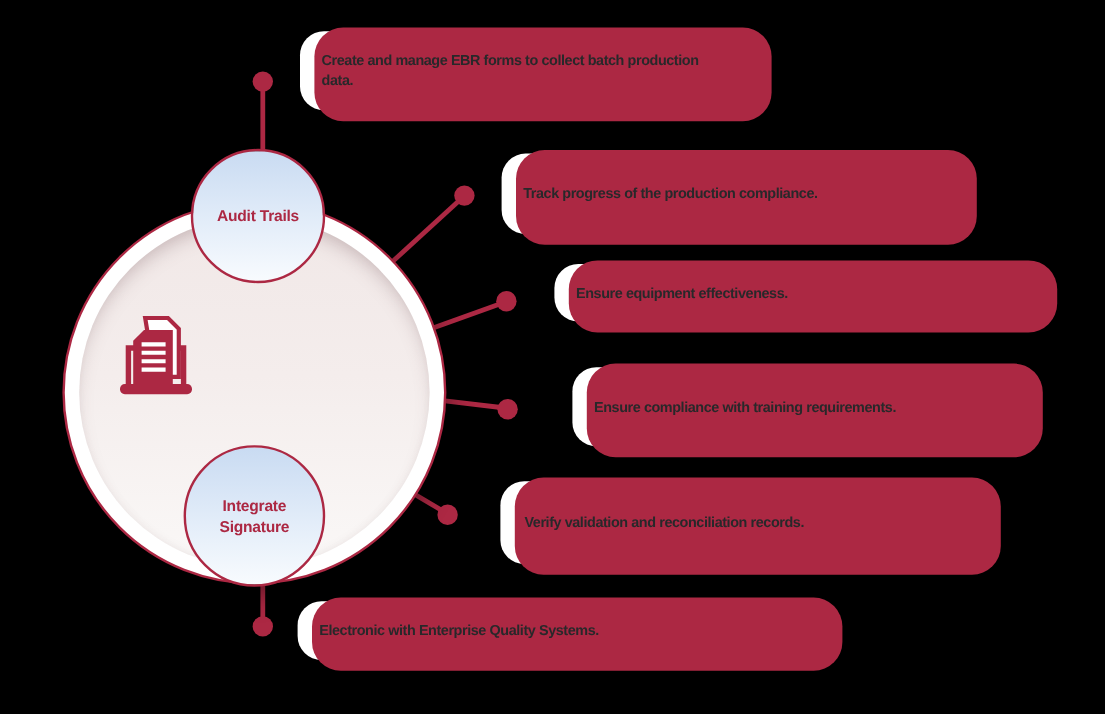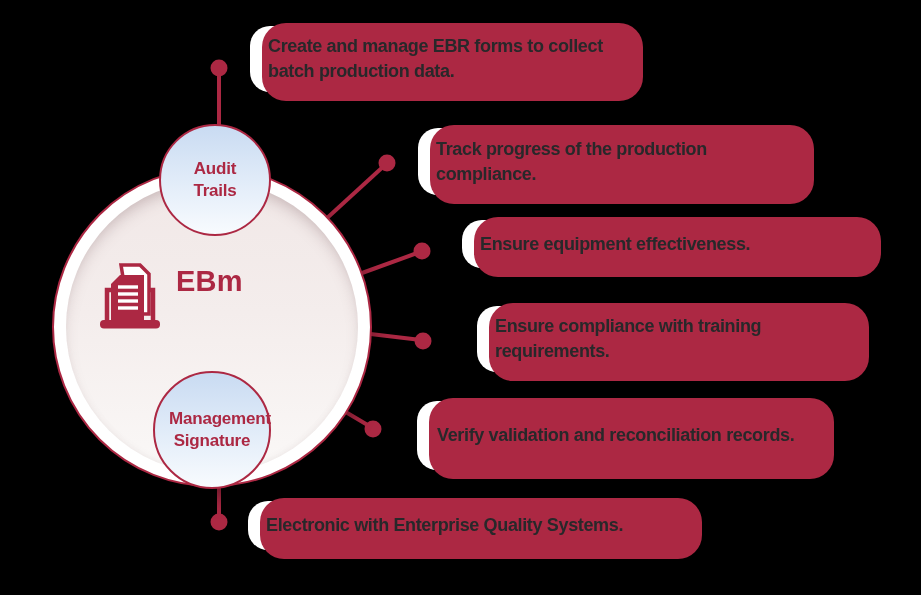--- a/index.html
+++ b/index.html
@@ -41,31 +41,31 @@
     color:var(--crimson);
   }
   .hub-acronym{font-size:29px;font-weight:bold;letter-spacing:.2px;line-height:1.05;margin-bottom:3px;}
   .hub-title{font-size:18px;font-weight:bold;line-height:1.14;letter-spacing:-0.2px;}
   
   .satellite{
     position:absolute;z-index:4;border-radius:50%;
     border:2px solid var(--crimson);
     background:linear-gradient(180deg,var(--satellite-gradient-top) 0%,#E3EDF9 55%,var(--satellite-gradient-bottom) 100%);
     display:flex;align-items:center;justify-content:center;text-align:center;
-    color:var(--crimson);font-weight:bold;font-size:17px;line-height:1.32;letter-spacing:-0.2px;
+    color:var(--crimson);font-weight:bold;font-size:13px;line-height:1.32;letter-spacing:-0.2px;
   }
   .satellite.audit{left:159px;top:124px;width:112px;height:112px;}
   .satellite.esig{left:153px;top:371px;width:118px;height:118px;}
   .satellite .lbl{width:86px;}
   
   .callout{
     position:absolute;z-index:5;background:var(--box-bg);
     border-radius:20px;display:flex;align-items:center;
     padding:0 16px 0 18px;
-    color:var(--box-text);font-size:18px;font-weight:bold;
+    color:var(--box-text);font-size:12px;font-weight:bold;
     line-height:1.38;letter-spacing:-0.35px;
   }
   .callout::after{
     content:"";position:absolute;z-index:-1;
     inset:-3px -21px -9px 12px;
     background:var(--crimson);border-radius:24px;
   }
   .callout.nowrap{white-space:nowrap;}
   .c1{left:250px;top:26px;width:372px;height:66px;}
   .c2{left:418px;top:128px;width:375px;height:67px;}
@@ -115,28 +115,27 @@
         <line x1="20" y1="33" x2="40" y2="33"></line>
         <line x1="20" y1="40" x2="40" y2="40"></line>
         <line x1="20" y1="47" x2="40" y2="47"></line>
       </g>
 
       <rect class="fill-c" x="2" y="59" width="60" height="8.5" rx="4"></rect>
     </svg>
   </div>
 
   <div class="hub-text">
-    <div class="hub-acronym">EBm</div>
   </div>
 
   <div class="satellite audit">
     <div class="lbl">Audit Trails</div>
   </div>
   <div class="satellite esig">
-    <div class="lbl">Management Signature</div>
+    <div class="lbl">Integrate Signature</div>
   </div>
 
   <div class="callout c1">
     <span>Create and manage EBR forms to collect batch production data.</span>
   </div>
   <div class="callout c2">
     <span>Track progress of the production compliance.</span>
   </div>
   <div class="callout c3 nowrap">
     <span>Ensure equipment effectiveness.</span>

